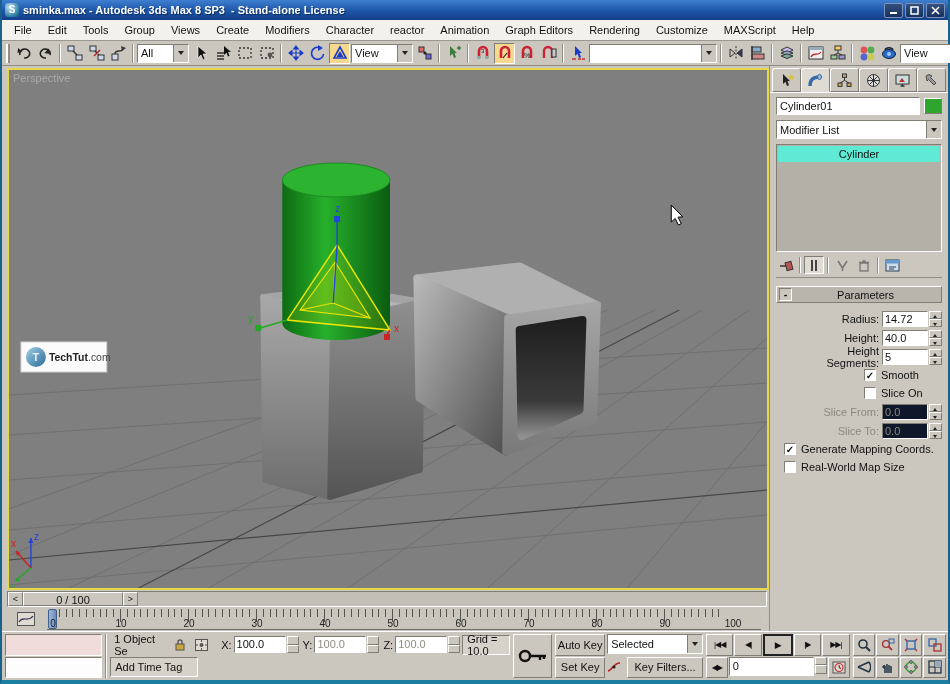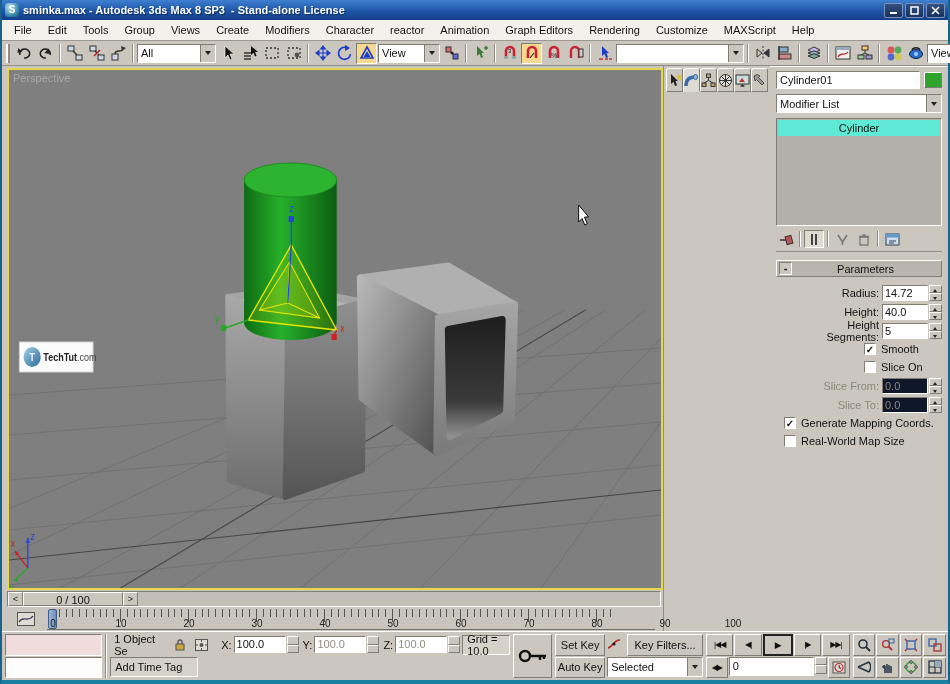--- a/index.html
+++ b/index.html
@@ -56,21 +56,21 @@
   .tb-ruler { position:absolute; left:40px; right:8px; top:1px; height:21px; background:#c9c5bc; border-bottom:1px solid #6f6d66; }
   .tb-ticks { position:absolute; left:5px; right:40px; top:0; height:8px;
       background:repeating-linear-gradient(90deg,#55534e 0 1px,transparent 1px 6.8px); }
   .tb-bigticks { position:absolute; left:5px; right:40px; top:0; height:13px;
       background:repeating-linear-gradient(90deg,#55534e 0 1px,transparent 1px 68px); }
   .tb-num { position:absolute; top:9px; transform:translateX(-50%); font-size:10px; color:#222; }
   .tb-handle { position:absolute; left:1px; top:0; width:9px; height:20px; background:linear-gradient(90deg,#9db7d8,#6d8cb4);
                border:1px solid #3c5f8e; border-radius:2px; }
 
   
-  .cmdpanel { flex:0 0 170px; background:#cbc7be; border-left:1px solid #8f8d85; display:flex; flex-direction:row; }
+  .cmdpanel { flex:0 0 170px; background:#cbc7be; border-left:1px solid #8f8d85; display:flex; flex-direction:column; }
   .cp-tabs { height:26px; display:flex; padding:2px 2px 0 2px; gap:0; }
   .cp-tab { flex:1; height:24px; border:1px solid; border-color:#fff #807d74 #807d74 #fff; background:#cbc7be;
             display:flex; align-items:center; justify-content:center; border-radius:3px 3px 0 0; }
   .cp-tab.active { background:#dedbd3; border-bottom-color:#dedbd3; }
   .cp-body { flex:1; padding:4px 6px; border-top:1px solid #fff; }
   .name-row { display:flex; gap:4px; align-items:center; }
   .txtfield { height:18px; background:#fff; border:1px solid; border-color:#807d74 #fff #fff #807d74; padding:0 3px; line-height:16px; }
   .obj-name { flex:1; }
   .swatch { width:18px; height:16px; border:1px solid; border-color:#fff #807d74 #807d74 #fff; }
   .mod-dd { margin-top:5px; }
@@ -212,21 +212,21 @@
         </svg>
       </div>
     <div class="tbtn">
         <svg width="16" height="16">
           <rect x="1" y="9" width="6" height="6" fill="#cfd8ea" stroke="#333"></rect>
           <path d="M4 9 C4 3 12 9 12 3" fill="none" stroke="#333" stroke-width="1.4"></path>
           <path d="M10 1 L15 3 L11 6 Z" fill="#333"></path>
         </svg>
       </div>
     <div class="tsep"></div>
-    <div class="dd" style="width:79px">
+    <div class="dd" style="width:52px">
       <span class="dd-val">All</span>
       <span class="dd-arrow">
           <span class="caret"></span>
         </span>
     </div>
     <div class="tbtn">
         <svg width="16" height="16">
           <path d="M5 1 L5 13 L8 10 L10 15 L12 14 L10 9 L14 9 Z" fill="#111" stroke="#fff" stroke-width="0.6"></path>
         </svg>
       </div>
@@ -751,37 +751,37 @@
 
     <div class="btn keybtn">
       <svg width="30" height="16">
           <circle cx="7" cy="8" r="5" fill="none" stroke="#111" stroke-width="2.4"></circle>
           <path d="M12 8 H28 M22 8 V12 M26 8 V11" stroke="#111" stroke-width="2.4"></path>
         </svg>
     </div>
 
     <div class="kf-col">
       <div class="kf-row">
-        <div class="btn akbtn">Set Key</div>
-        <div class="flatbox" style="width:18px;padding:0">
-          <svg width="14" height="12">
-              <path d="M1 10 C5 10 6 2 13 2" fill="none" stroke="#b22" stroke-width="1.6"></path>
-              <circle cx="7" cy="6" r="1.6" fill="#222"></circle>
-            </svg>
-        </div>
-        <div class="btn" style="flex:1">Key Filters...</div>
-      </div>
-      <div class="kf-row">
         <div class="btn akbtn">Auto Key</div>
         <div class="dd sel-dd">
           <span class="dd-val">Selected</span>
           <span class="dd-arrow">
               <span class="caret"></span>
             </span>
         </div>
+      </div>
+      <div class="kf-row">
+        <div class="btn akbtn">Set Key</div>
+        <div class="flatbox" style="width:18px;padding:0">
+          <svg width="14" height="12">
+              <path d="M1 10 C5 10 6 2 13 2" fill="none" stroke="#b22" stroke-width="1.6"></path>
+              <circle cx="7" cy="6" r="1.6" fill="#222"></circle>
+            </svg>
+        </div>
+        <div class="btn" style="flex:1">Key Filters...</div>
       </div>
     </div>
 
     <div class="pb-col">
       <div class="pb-row">
         <div class="btn pbtn">|◀◀</div>
         <div class="btn pbtn">◀|</div>
         <div class="btn pbtn play">▶</div>
         <div class="btn pbtn">|▶</div>
         <div class="btn pbtn">▶▶|</div>

